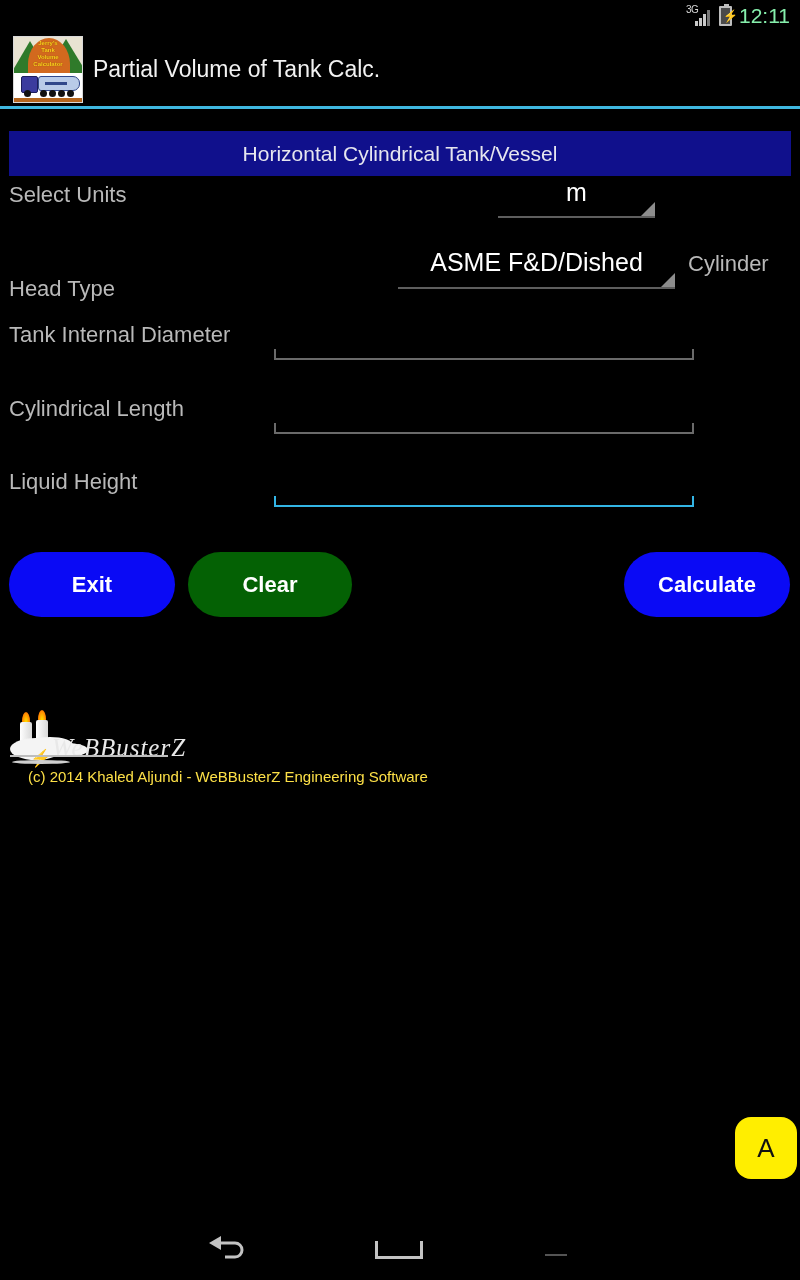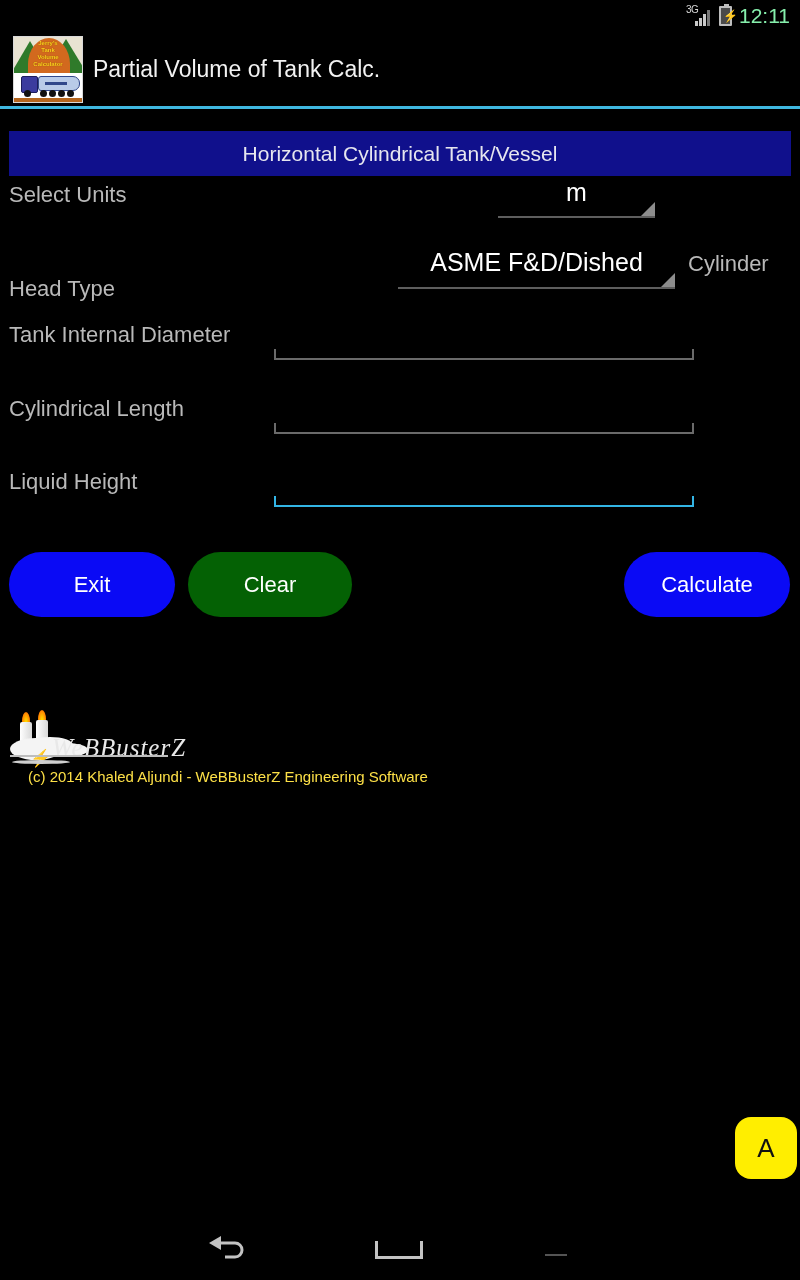--- a/index.html
+++ b/index.html
@@ -296,20 +296,21 @@
     display: flex;
     align-items: center;
     justify-content: center;
     border-radius: 36px;
     font-size: 22px;
     color: #ffffff;
     font-family: "Liberation Sans", sans-serif;
     border: none;
     cursor: pointer;
     user-select: none;
+    font-weight: bold;
   }
   #btn-exit      { left: 9px;   top: 552px; width: 166px; height: 65px; background: #0a0af5; }
   #btn-clear     { left: 188px; top: 552px; width: 164px; height: 65px; background: #046104; }
   #btn-calculate { left: 624px; top: 552px; width: 166px; height: 65px; background: #0a0af5; }
 
   
   #footer-logo {
     position: absolute;
     left: 8px; top: 712px;
     width: 175px; height: 52px;

